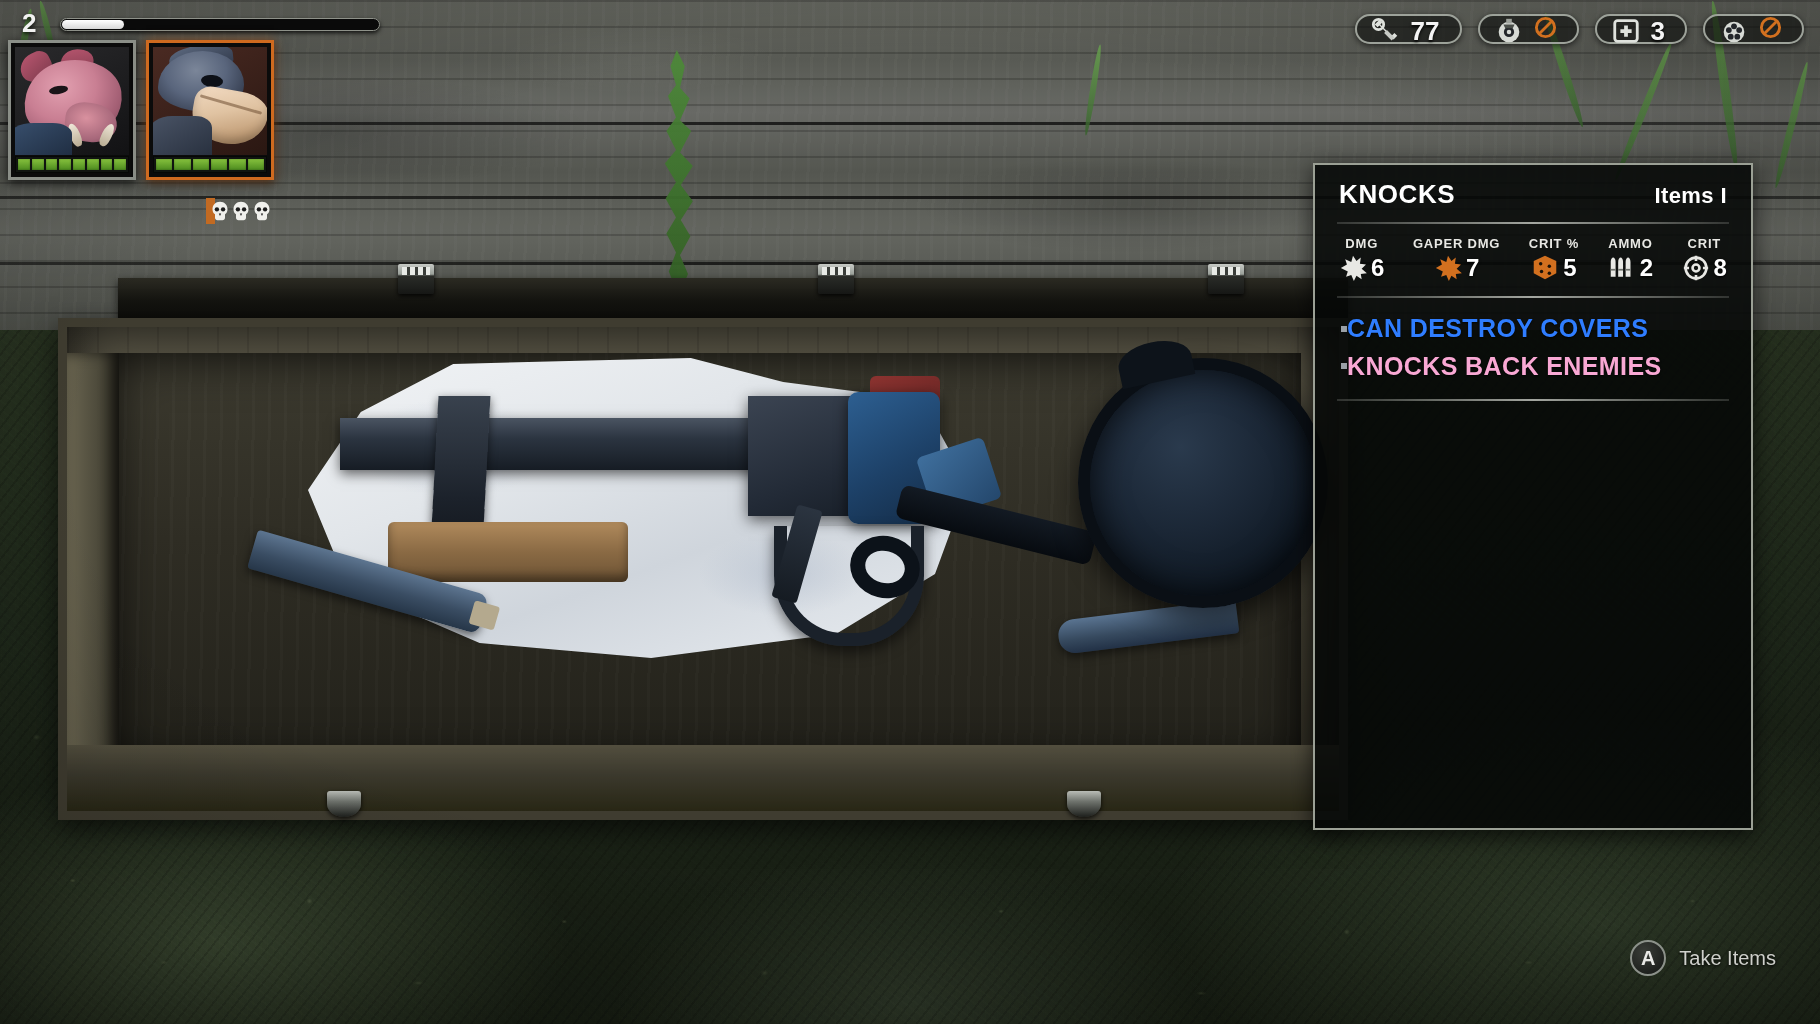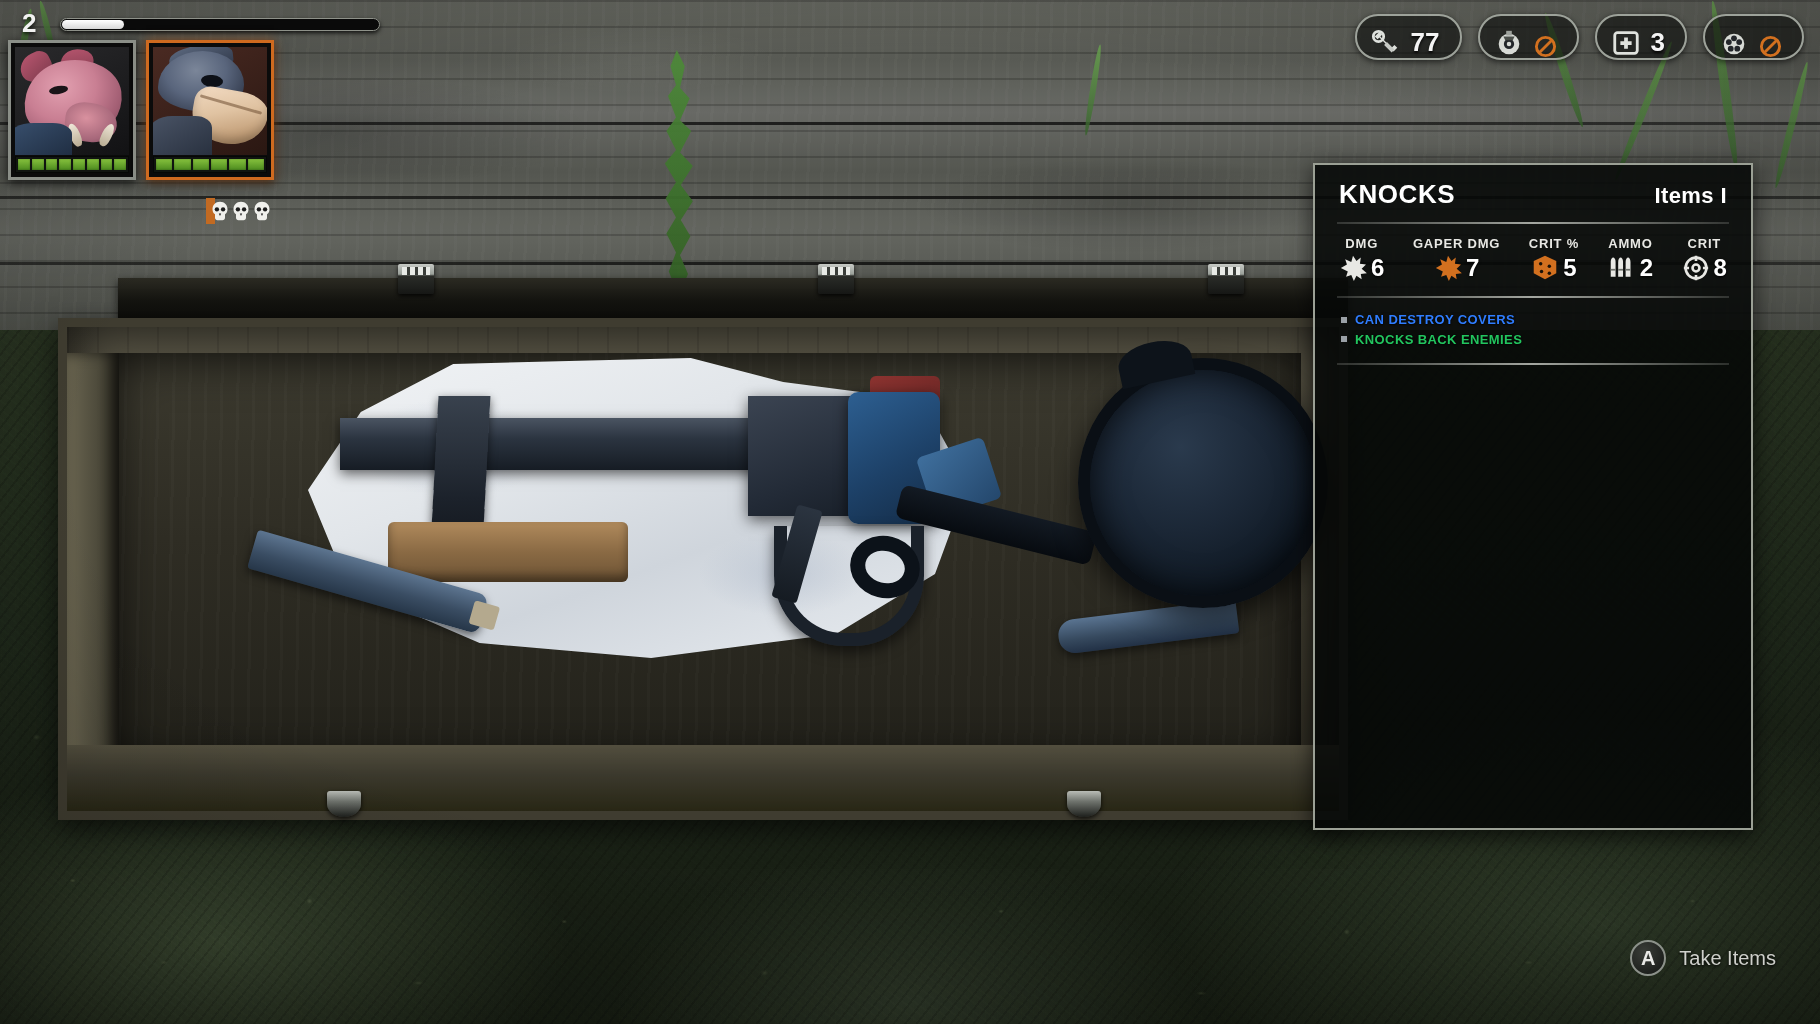--- a/index.html
+++ b/index.html
@@ -356,22 +356,22 @@
     background:linear-gradient(90deg,#c26a22 0 9px, rgba(0,0,0,0) 9px);
   }
   .skull{ width:20px; height:20px; }
 
   
   .res-bar{
     position:absolute; right:16px; top:14px;
     display:flex; gap:16px; align-items:center;
   }
   .res-pill{
-    display:flex; align-items:flex-end; gap:10px;
-    height:46px; padding:0 20px 0 14px;
+    display:flex; align-items:flex-start; gap:10px;
+    height:30px; padding:0 20px 0 14px;
     background:rgba(10,12,10,.62);
     border:2px solid #9da29a;
     border-radius:24px;
     box-shadow:0 2px 6px rgba(0,0,0,.6);
   }
   .res-val{
     font-size:26px; font-weight:bold; color:#f4f4f4;
     text-shadow:0 2px 3px rgba(0,0,0,.9);
   }
   .res-icon{ width:30px; height:30px; display:block; }
@@ -396,22 +396,22 @@
 
   .tt-stats{ display:flex; justify-content:space-between; padding:12px 2px 14px; }
   .tt-stat{ display:flex; flex-direction:column; align-items:center; gap:3px; }
   .tt-stat-label{ font-size:13px; font-weight:bold; letter-spacing:.8px; color:#e8e8e4; }
   .tt-stat-row{ display:flex; align-items:center; gap:4px; }
   .tt-stat-icon{ width:28px; height:26px; display:block; }
   .tt-stat-val{ font-size:24px; font-weight:bold; color:#fff; text-shadow:0 1px 3px #000; }
 
   .tt-traits{ padding:12px 4px 14px; }
   .tt-trait{
-    display:flex; align-items:center; gap:8px;
-    font-size:13px; font-weight:bold; letter-spacing:.4px;
+    display:flex; align-items:center; 
+    font-size:25px; font-weight:bold; letter-spacing:.4px;
     color:#2f7dff; line-height:1.5;
     text-shadow:0 1px 2px rgba(0,0,0,.8);
   }
   .tt-bullet{ width:6px; height:6px; background:#9aa0a6; display:inline-block; flex:none; }
 
   .tt-desc{
     padding:22px 10px 0;
     font-size:19px; font-style:italic; font-weight:bold;
     line-height:1.42; text-align:center; color:#f1f1ef;
     text-shadow:0 2px 4px rgba(0,0,0,.95);
@@ -705,21 +705,21 @@
           </div>
         </div>
       </div>
     <div class="tt-rule"></div>
 
     <div class="tt-traits" id="tt-traits">
         <div class="tt-trait" style="color: rgb(47, 125, 255);">
           <span class="tt-bullet"></span>
           <span>CAN DESTROY COVERS</span>
         </div>
-        <div class="tt-trait" style="color: #22c55e;">
+        <div class="tt-trait" style="color: #f9a8d4;">
           <span class="tt-bullet"></span>
           <span>KNOCKS BACK ENEMIES</span>
         </div>
       </div>
     <div class="tt-rule"></div>
 
   </div>
 
   <div class="prompt">
     <div class="prompt-btn">A</div>

